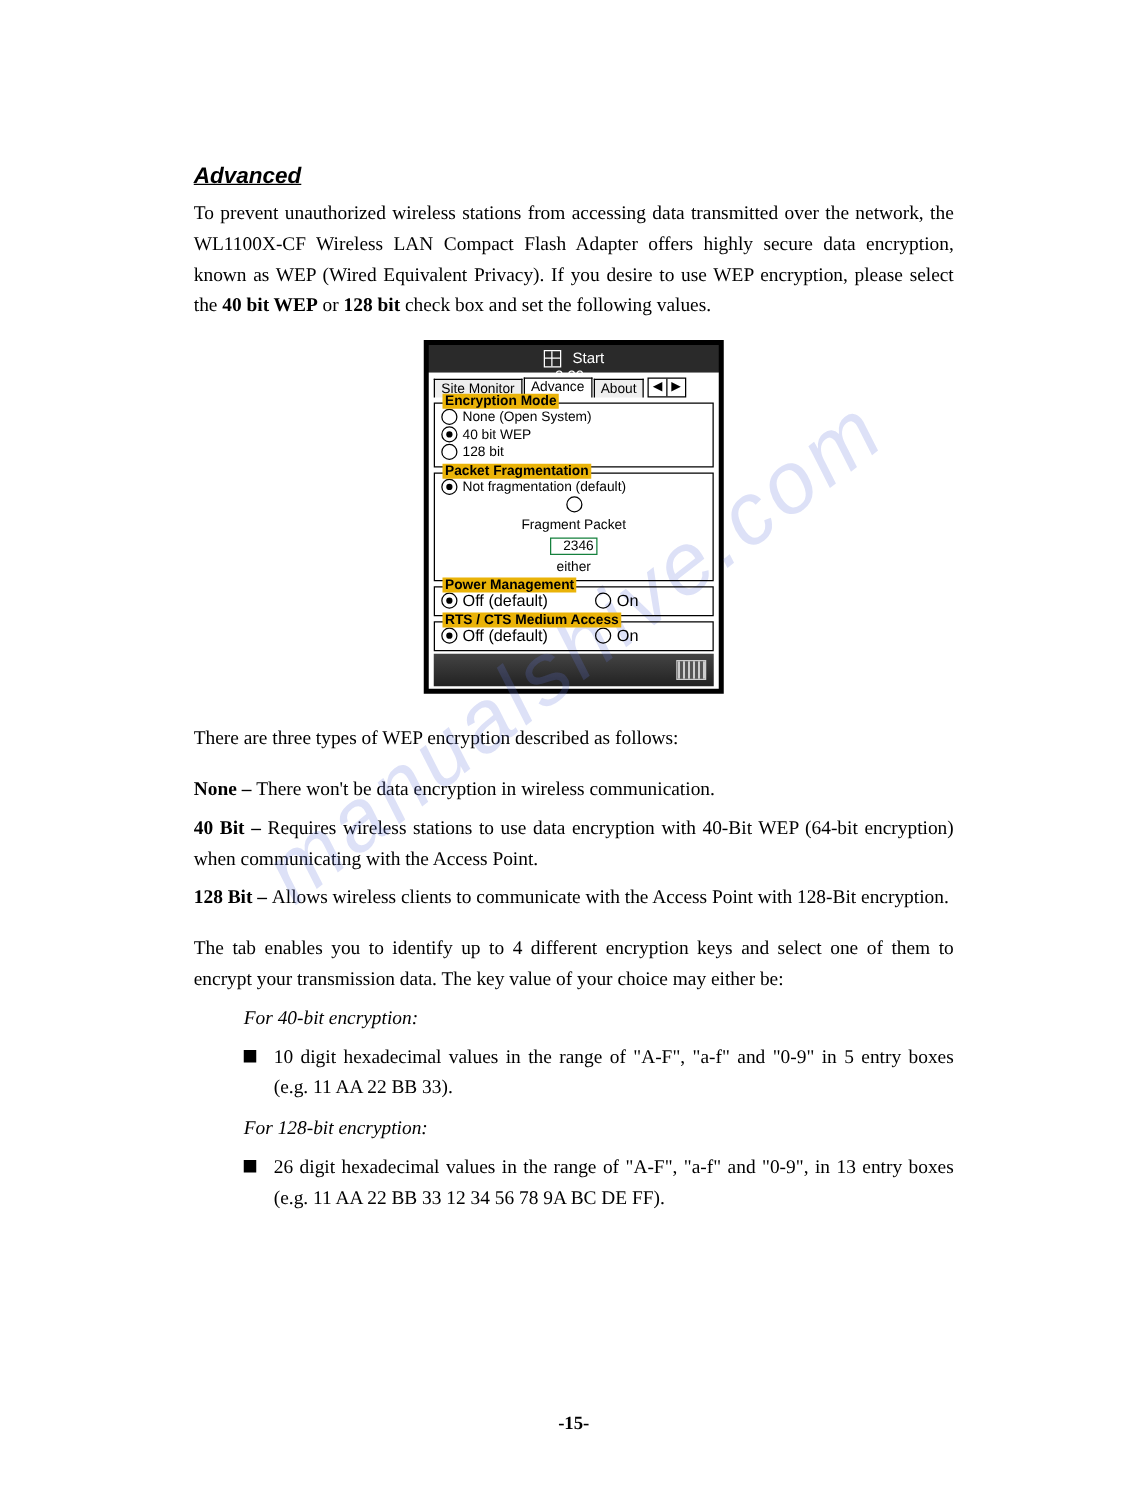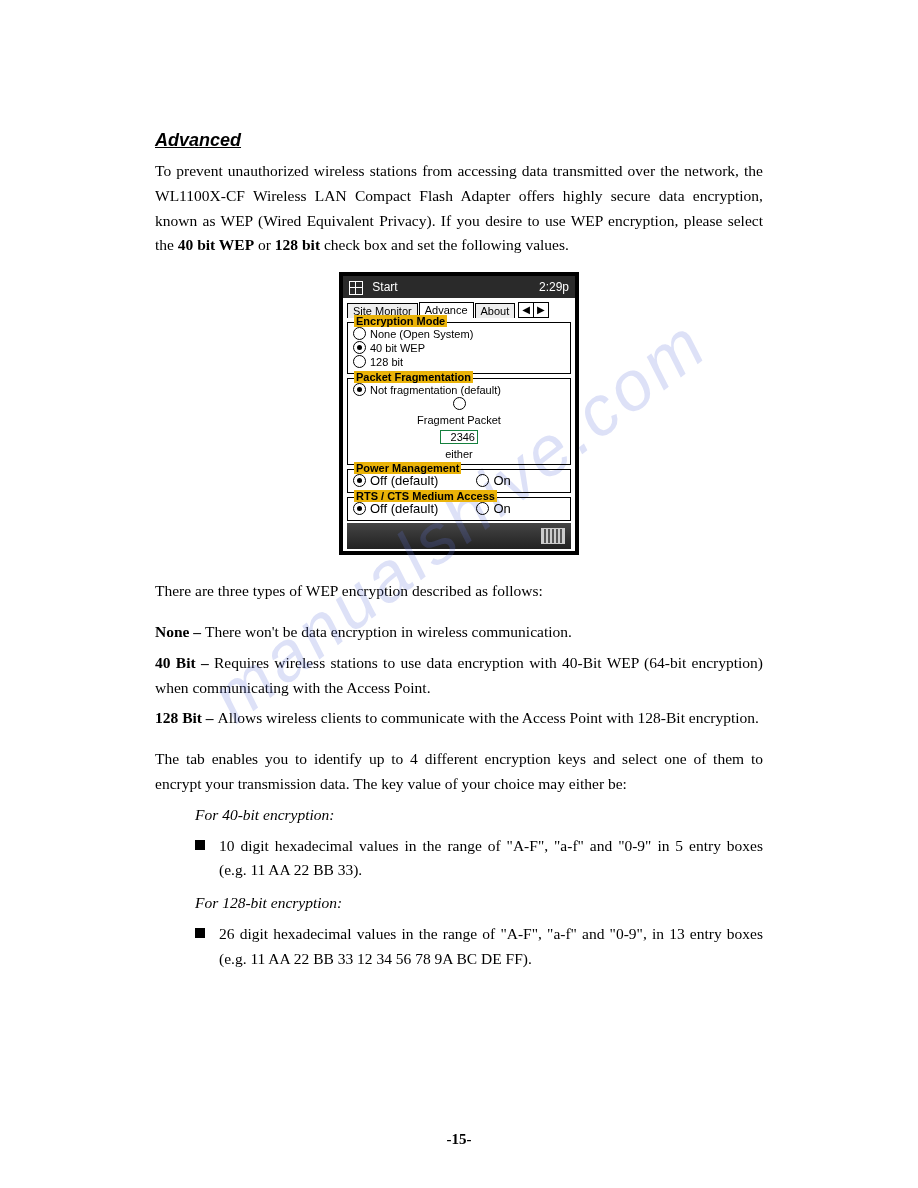--- a/index.html
+++ b/index.html
@@ -67,20 +67,21 @@
   }
   .pda-titlebar {
     background: #2a2a2a;
     color: #fff;
     display: flex;
     justify-content: space-between;
     align-items: center;
     padding: 3px 6px;
     font-size: 12px;
     height: 16px;
+    flex-direction: column;
   }
   .pda-winicon {
     display: inline-block;
     width: 12px; height: 12px;
     border: 1px solid #fff;
     margin-right: 6px;
     vertical-align: middle;
     position: relative;
   }
   .pda-winicon::before, .pda-winicon::after {

